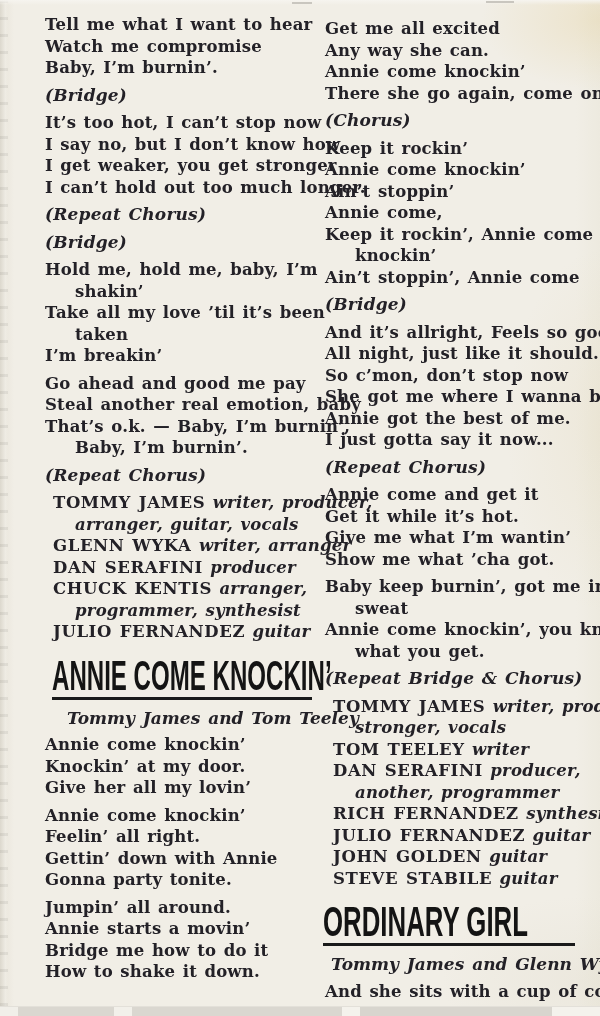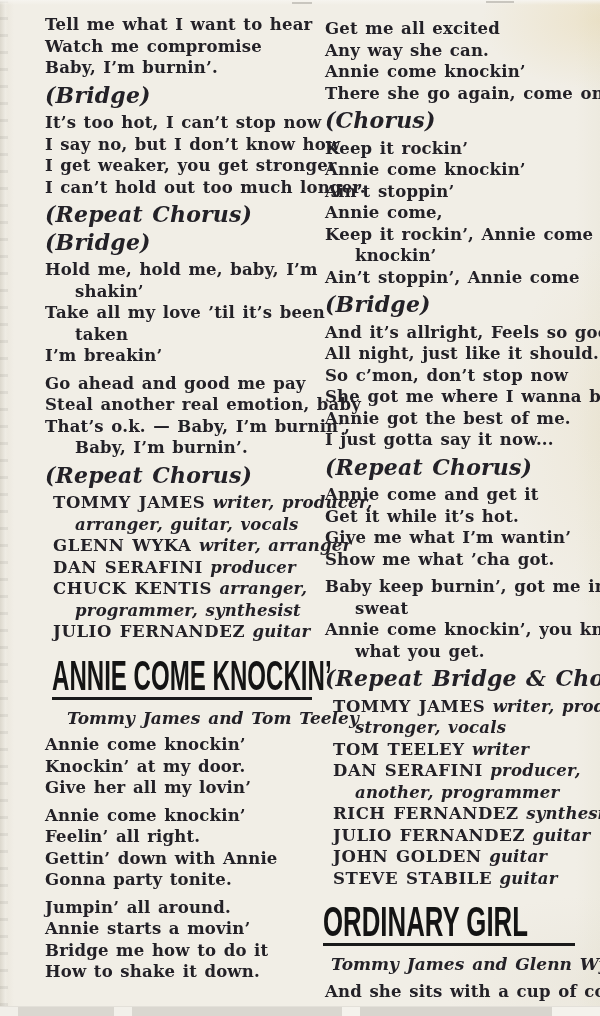--- a/index.html
+++ b/index.html
@@ -39,21 +39,21 @@
   .col{position:absolute;width:280px;}
   .col-left{left:45px;top:14px;}
   .col-right{left:325px;top:18px;}
   .block{margin:0 0 6px 0;}
   .line{
     font-size:16.5px;line-height:21.5px;font-weight:bold;
     white-space:nowrap;letter-spacing:.2px;word-spacing:1.5px;
   }
   .indent{padding-left:30px;}
   .tag{
-    font-size:22px;line-height:21.5px;font-weight:bold;font-style:italic;
+    font-size:17px;line-height:21.5px;font-weight:bold;font-style:italic;
     letter-spacing:.2px;word-spacing:1.5px;white-space:nowrap;
   }
   .credits{padding-left:8px;}
   .credit.indent2{padding-left:22px;}
   .cname{letter-spacing:.6px;}
   .crole{font-style:italic;}
   .title-block{margin-top:12px;margin-bottom:8px;}
   .title-text{
     display:inline-block;white-space:nowrap;
     font-family:"Liberation Sans","DejaVu Sans",sans-serif;

